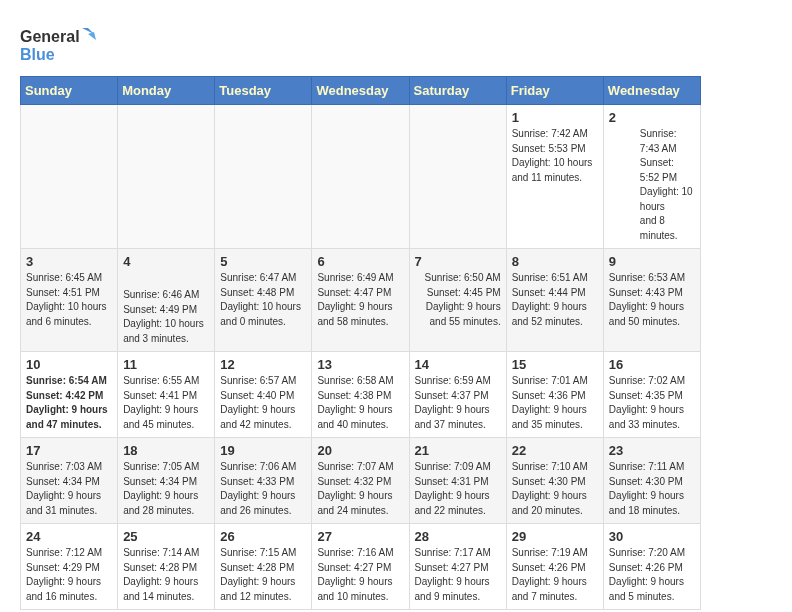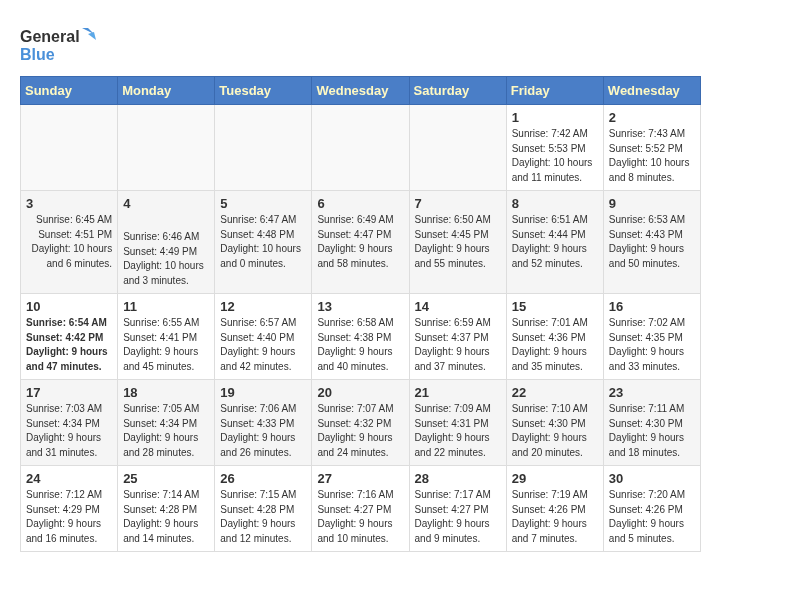--- a/index.html
+++ b/index.html
@@ -58,30 +58,30 @@
           <td class="empty-cell"></td>
           <td>
             <span class="day-num">1</span>
             <div class="day-info" style="white-space: pre-line;">Sunrise: 7:42 AM
 Sunset: 5:53 PM
 Daylight: 10 hours
 and 11 minutes.</div>
           </td>
           <td>
             <span class="day-num">2</span>
-            <div class="day-info" style="white-space: pre-line;">Sunrise: 7:43 AM
+            <div class="day-info" style="white-space: pre-line; margin-left: 31px;">Sunrise: 7:43 AM
 Sunset: 5:52 PM
 Daylight: 10 hours
 and 8 minutes.</div>
           </td>
         </tr>
         <tr>
           <td>
             <span class="day-num">3</span>
-            <div class="day-info" style="white-space: pre-line; text-align: right;">Sunrise: 6:45 AM
+            <div class="day-info" style="white-space: pre-line;">Sunrise: 6:45 AM
 Sunset: 4:51 PM
 Daylight: 10 hours
 and 6 minutes.</div>
           </td>
           <td>
             <span class="day-num">4</span>
             <div class="day-info" style="white-space: pre-line; margin-top: 19px;">Sunrise: 6:46 AM
 Sunset: 4:49 PM
 Daylight: 10 hours
 and 3 minutes.</div>
@@ -95,21 +95,21 @@
           </td>
           <td>
             <span class="day-num">6</span>
             <div class="day-info" style="white-space: pre-line;">Sunrise: 6:49 AM
 Sunset: 4:47 PM
 Daylight: 9 hours
 and 58 minutes.</div>
           </td>
           <td>
             <span class="day-num">7</span>
-            <div class="day-info" style="white-space: pre-line;">Sunrise: 6:50 AM
+            <div class="day-info" style="white-space: pre-line; text-align: right;">Sunrise: 6:50 AM
 Sunset: 4:45 PM
 Daylight: 9 hours
 and 55 minutes.</div>
           </td>
           <td>
             <span class="day-num">8</span>
             <div class="day-info" style="white-space: pre-line;">Sunrise: 6:51 AM
 Sunset: 4:44 PM
 Daylight: 9 hours
 and 52 minutes.</div>

